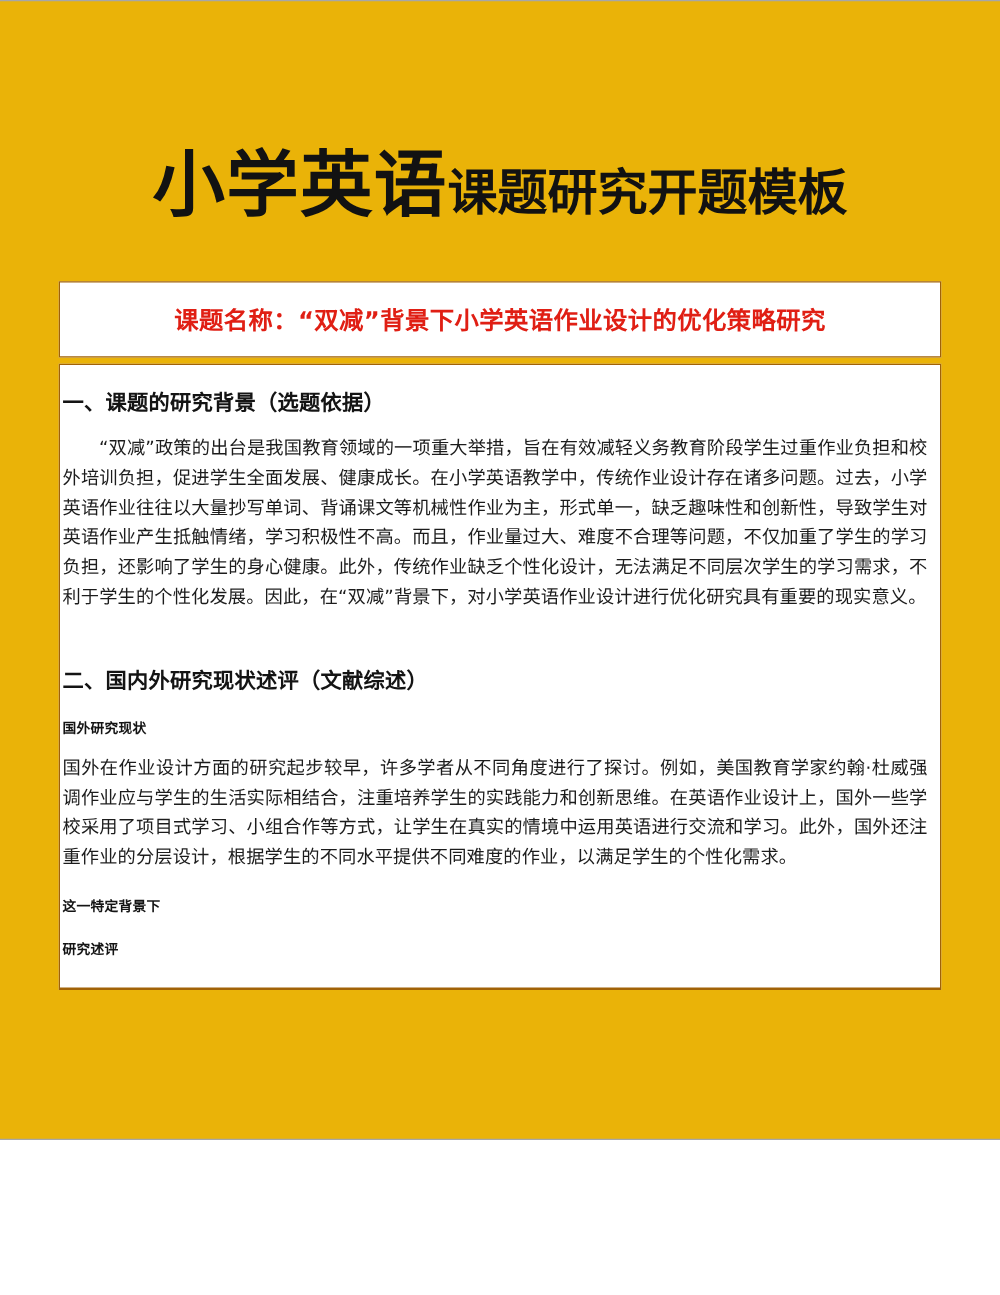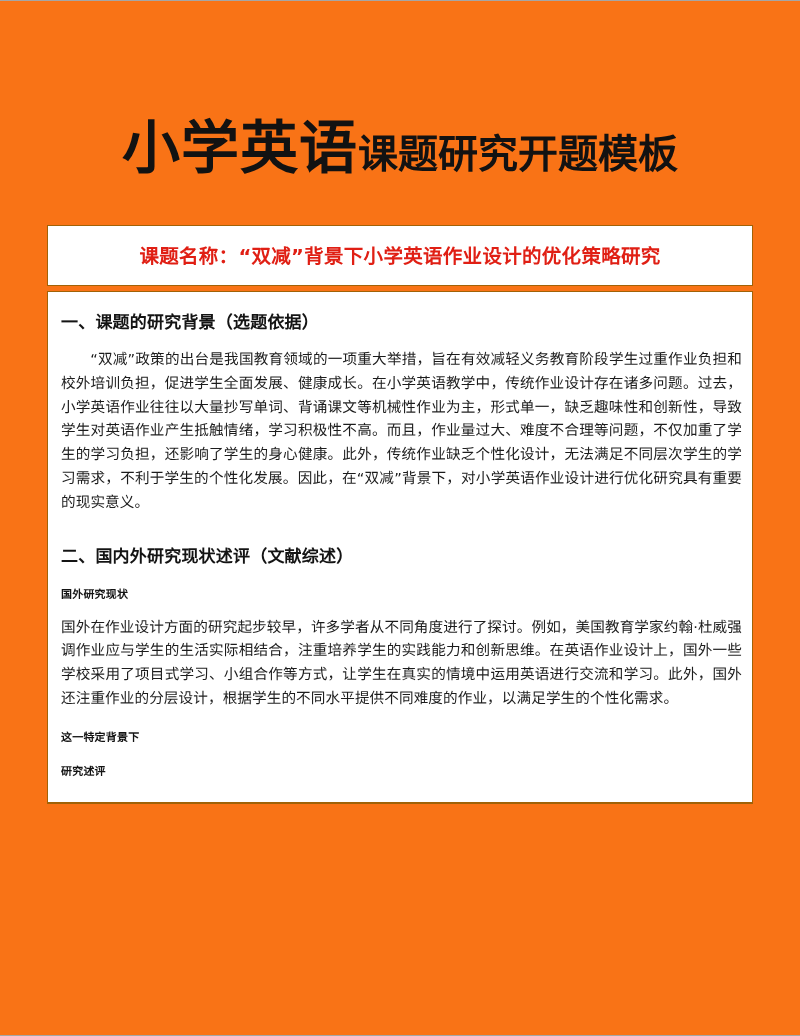--- a/index.html
+++ b/index.html
@@ -10,23 +10,23 @@
   }
   body {
     font-family: "Liberation Sans", "DejaVu Sans", sans-serif;
     color: #1a1a1a;
     -webkit-font-smoothing: antialiased;
   }
 
   .page {
     position: relative;
     width: 800px;
-    height: 1036px;
+    height: 912px;
     margin: 0 auto;
-    background: #f97316;
+    background: #eab308;
     box-sizing: border-box;
     border-top: 1px solid #a6a6a6;
     border-bottom: 1px solid #a6a6a6;
     overflow: hidden;
   }
 
   
   .banner {
     text-align: center;
     padding-top: 118px;
@@ -72,34 +72,34 @@
     font-family: "DejaVu Sans", "Liberation Sans", sans-serif;
     font-size: 19.5px;
     font-weight: 700;
     color: #e01f14;
     letter-spacing: 0.3px;
     white-space: nowrap;
   }
 
   .cell-body {
     margin-top: 5px;
-    padding: 12px 10px 10px 13px;
+    padding: 12px 10px 10px 2px;
     border-bottom-width: 2px;
   }
 
   h2.section-heading {
     font-family: "DejaVu Sans", "Liberation Sans", sans-serif;
     font-size: 17px;
     font-weight: 700;
     color: #141414;
     margin: 4px 0 14px 0;
     letter-spacing: 0.2px;
   }
   h2.section-heading.spaced-top {
-    margin-top: 10px;
+    margin-top: 22px;
   }
 
   h3.sub-heading {
     font-family: "DejaVu Sans", "Liberation Sans", sans-serif;
     font-size: 11px;
     font-weight: 700;
     color: #141414;
     margin: 18px 0 14px 0;
     letter-spacing: 0.2px;
   }

